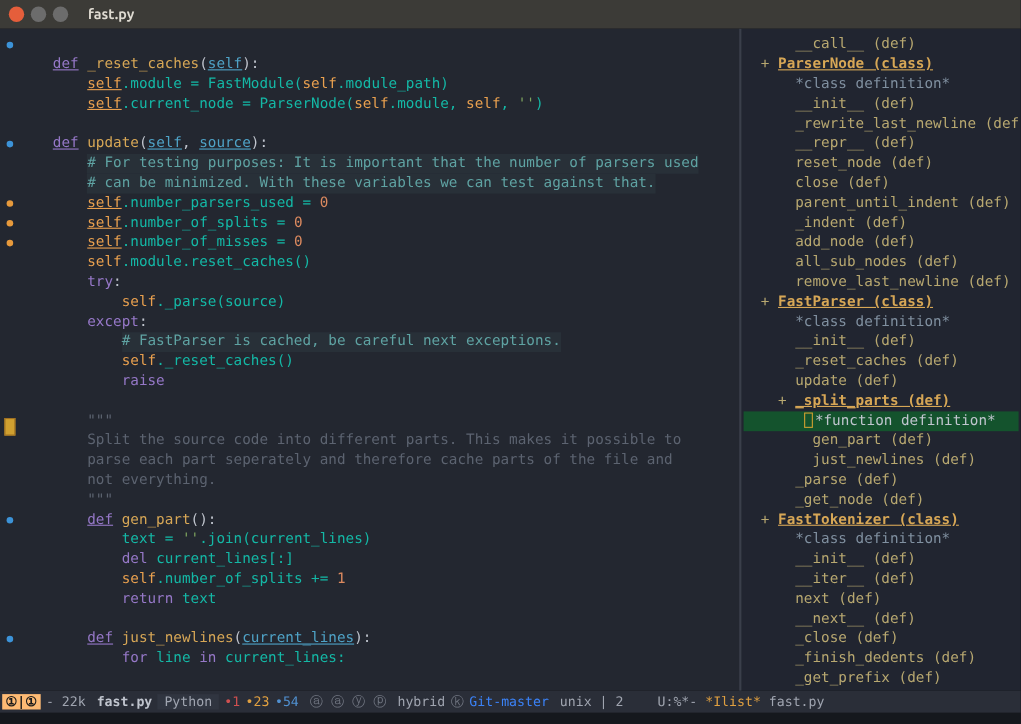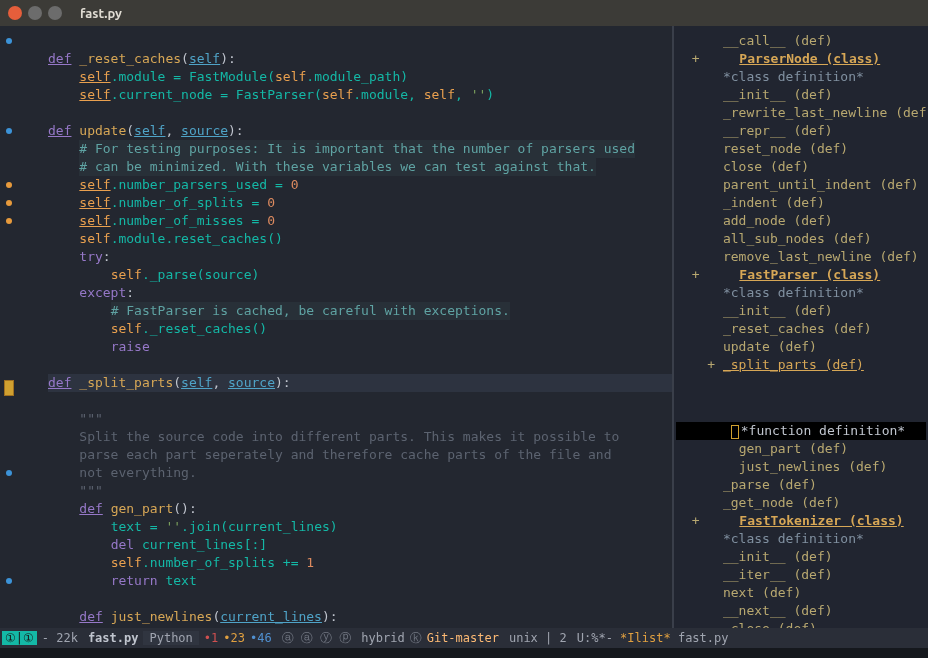--- a/index.html
+++ b/index.html
@@ -97,26 +97,26 @@
 .sidebar-pane {
   flex: 1;
   background: #212530;
   border-left: 2px solid #3a3f4a;
   overflow: hidden;
   padding: 6px 2px;
   line-height: 18px;
   position: relative;
 }
 .sb-line { white-space: pre; color: #b8a870; }
-.sb-class { color: #d7a756; text-decoration: underline; font-weight: bold; margin-left: 32px; }
+.sb-class { color: #d7a756; text-decoration: underline; font-weight: bold; }
 .sb-classdef { color: #8090a0; }
 .sb-method { color: #b8a870; }
 .sb-plus { color: #b8a870; }
-.sb-hl { background: #000000; display: inline-block; width: 100%; margin-top: 48px; }
-.sb-current { color: #d7a756; text-decoration: underline; font-weight: normal; }
+.sb-hl { background: #14532d; display: inline-block; width: 100%; }
+.sb-current { color: #d7a756; text-decoration: underline; font-weight: bold; }
 .sb-cursor {
   display: inline-block;
   width: 8px;
   height: 14px;
   border: 1px solid #d0a030;
   background: transparent;
   vertical-align: middle;
   margin-right: 2px;
 }
 .sb-funcdef { color: #c0c5ce; }
@@ -125,28 +125,28 @@
   background: #2a2e38;
   display: flex;
   align-items: center;
   font-size: 12px;
   color: #a0a5b0;
   padding: 0 2px;
   white-space: nowrap;
   overflow: hidden;
 }
 .sb-seg { padding: 0 5px; }
-.sb-ind { background: #14b8a6; color: #1a1a1a; padding: 0 3px; font-weight: normal; }
+.sb-ind { background: #fdba74; color: #1a1a1a; padding: 0 3px; font-weight: bold; }
 .sb-file { color: #c0c5ce; font-weight: bold; }
 .sb-major { color: #a0a5b0; background: #303540; padding: 0 6px;}
 .sb-red { color: #d05050; }
 .sb-orange { color: #e0a040; }
 .sb-blue { color: #5090d0; }
 .sb-circ { color: #707580; }
-.sb-branch { color: #fdba74; }
+.sb-branch { color: #3b82f6; }
 .sb-ilist { color: #e0a040; }
 .bottombar {
   height: 10px;
   background: #15181d;
 }
 </style>
 </head>
 <body>
 
 <div class="window">
@@ -165,37 +165,36 @@
         <span class="dot orange" style="top:156px"></span>
         <span class="dot orange" style="top:174px"></span>
         <span class="dot orange" style="top:192px"></span>
         <span class="cursor-mark" style="top:354px"></span>
         <span class="dot blue" style="top:444px"></span>
         <span class="dot blue" style="top:552px"></span>
       </div>
       <div class="code">
 <span class="def-kw">def</span> <span class="fn">_reset_caches</span>(<span class="param">self</span>):
     <span class="self">self</span><span class="attr">.module = FastModule(</span><span class="self-plain">self</span><span class="attr">.module_path)</span>
-    <span class="self">self</span><span class="attr">.current_node = FastParser(</span><span class="self-plain">self</span><span class="attr">.module, </span><span class="self-plain">self</span><span class="attr">, </span><span class="str">''</span><span class="attr">)</span>
+    <span class="self">self</span><span class="attr">.current_node = ParserNode(</span><span class="self-plain">self</span><span class="attr">.module, </span><span class="self-plain">self</span><span class="attr">, </span><span class="str">''</span><span class="attr">)</span>
 
 <span class="def-kw">def</span> <span class="fn">update</span>(<span class="param">self</span>, <span class="param">source</span>):
     <span class="comment-hl"># For testing purposes: It is important that the number of parsers used</span>
     <span class="comment-hl"># can be minimized. With these variables we can test against that.</span>
     <span class="self">self</span><span class="attr">.number_parsers_used = </span><span class="num">0</span>
     <span class="self">self</span><span class="attr">.number_of_splits = </span><span class="num">0</span>
     <span class="self">self</span><span class="attr">.number_of_misses = </span><span class="num">0</span>
     <span class="self-plain">self</span><span class="attr">.module.reset_caches()</span>
     <span class="kw">try</span><span>:</span>
         <span class="self-plain">self</span><span class="attr">._parse(source)</span>
     <span class="kw">except</span><span>:</span>
-        <span class="comment-hl"># FastParser is cached, be careful with exceptions.</span>
+        <span class="comment-hl"># FastParser is cached, be careful next exceptions.</span>
         <span class="self-plain">self</span><span class="attr">._reset_caches()</span>
         <span class="kw">raise</span>
 
-<span class="hl-line"><span class="def-kw">def</span> <span class="fn">_split_parts</span>(<span class="param">self</span>, <span class="param">source</span>):</span>
     <span class="docstr">"""</span>
     <span class="docstr">Split the source code into different parts. This makes it possible to</span>
     <span class="docstr">parse each part seperately and therefore cache parts of the file and</span>
     <span class="docstr">not everything.</span>
     <span class="docstr">"""</span>
     <span class="def-kw">def</span> <span class="fn">gen_part</span>():
         <span class="attr">text = </span><span class="str">''</span><span class="attr">.join(current_lines)</span>
         <span class="kw">del</span><span class="attr"> current_lines[:]</span>
         <span class="self-plain">self</span><span class="attr">.number_of_splits += </span><span class="num">1</span>
         <span class="kw">return</span><span class="attr"> text</span>
@@ -209,22 +208,22 @@
     </div>
   </div>
 
   <div class="statusbar">
     <span class="sb-ind">①|①</span>
     <span class="sb-seg">- 22k</span>
     <span class="sb-seg sb-file">fast.py</span>
     <span class="sb-major">Python</span>
     <span class="sb-seg sb-red">•1</span>
     <span class="sb-orange">•23</span>
-    <span class="sb-seg sb-blue">•46</span>
+    <span class="sb-seg sb-blue">•54</span>
     <span class="sb-seg sb-circ">ⓐ ⓐ ⓨ ⓟ</span>
     <span class="sb-seg">hybrid</span>
     <span class="sb-circ">ⓚ</span>
     <span class="sb-seg sb-branch">Git-master</span>
     <span class="sb-seg">unix | 2</span>
-    <span class="sb-seg" style="color:#a0a5b0;">U:%*-  <span class="sb-ilist">*Ilist*</span> <span>fast.py</span></span>
+    <span class="sb-seg" style="color:#a0a5b0;margin-left:21px;">U:%*-  <span class="sb-ilist">*Ilist*</span> <span>fast.py</span></span>
   </div>
   <div class="bottombar"></div>
 </div>
 
 </body></html>

